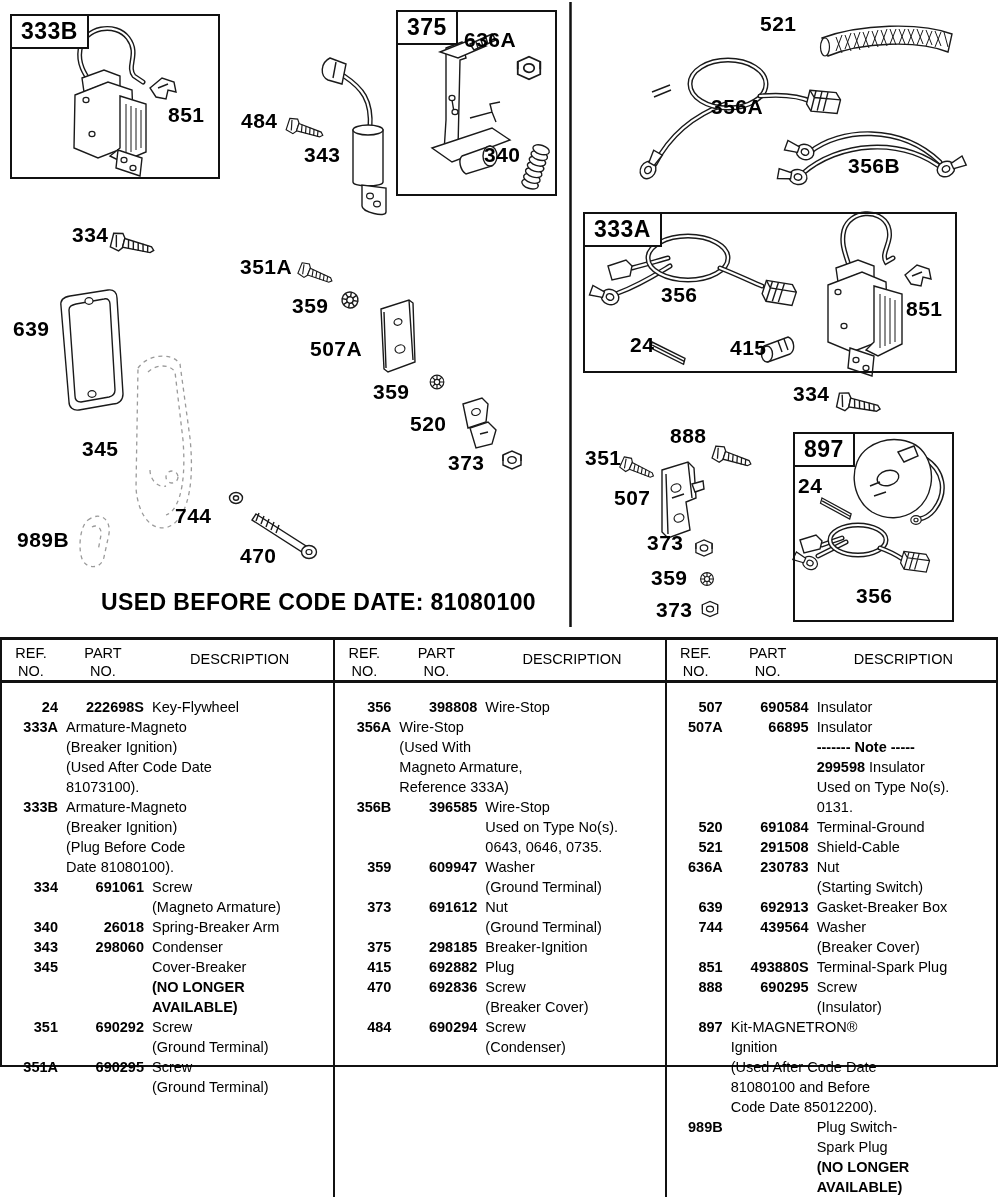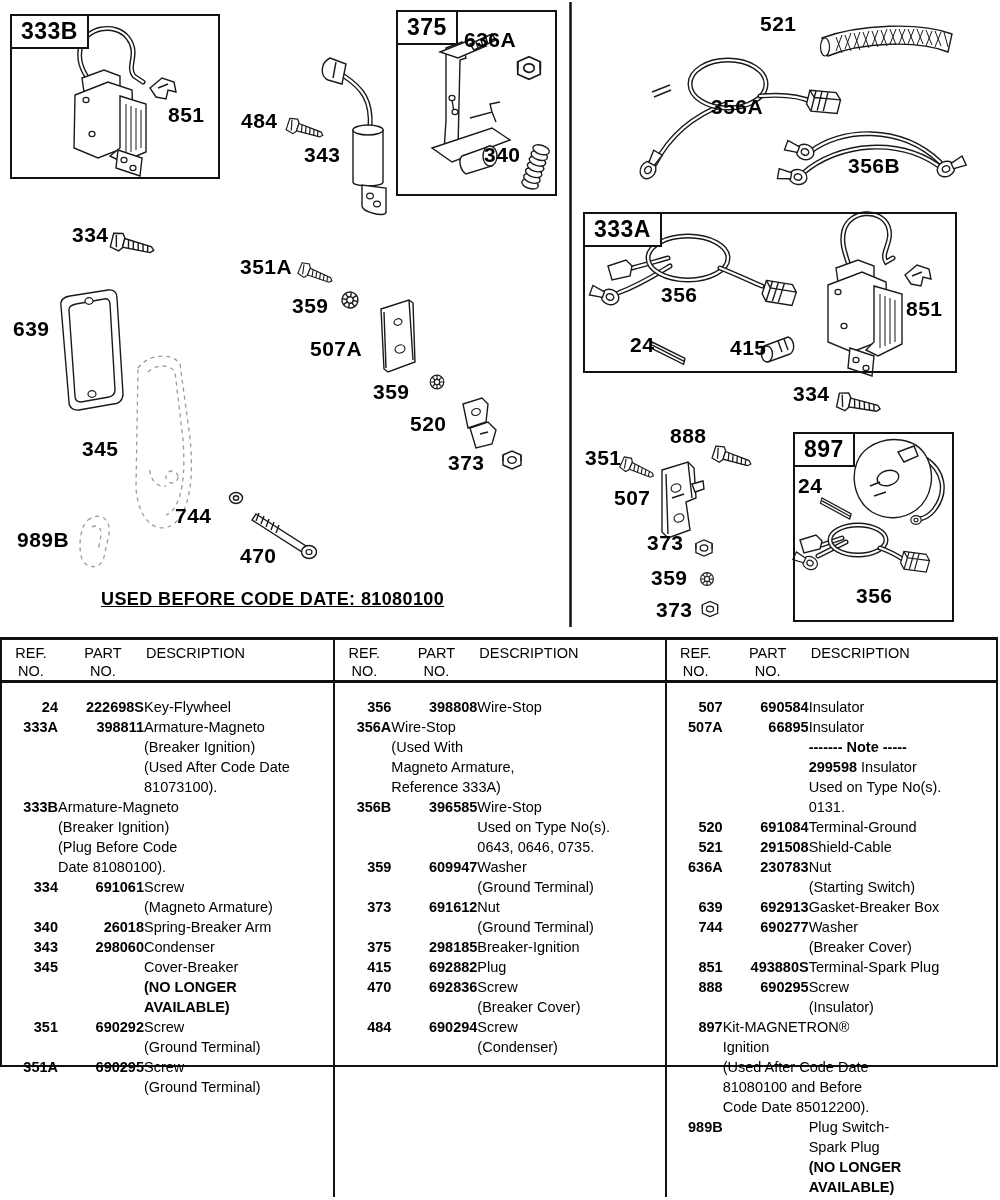--- a/index.html
+++ b/index.html
@@ -6,47 +6,47 @@
   body{width:1000px;height:1200px;position:relative;overflow:hidden;
        font-family:"Liberation Sans", sans-serif;color:#000;}
 
   
   #diagram{position:absolute;left:0;top:0;width:1000px;height:637px;}
   #diagram svg{position:absolute;left:0;top:0;}
   .pbox{position:absolute;border:2px solid #111;background:transparent;box-sizing:border-box;}
   .pbox-label{position:absolute;left:-2px;top:-2px;border:2px solid #111;background:#fff;
       font-weight:bold;font-size:23px;line-height:29px;padding:1px 9px;letter-spacing:0.5px;}
   .plabel{position:absolute;font-weight:bold;font-size:21px;line-height:22px;letter-spacing:0.5px;white-space:nowrap;}
-  #caption{position:absolute;left:101px;top:589px;font-weight:bold;font-size:18px;letter-spacing:0.4px;white-space:nowrap;text-decoration:underline;}
+  #caption{position:absolute;left:101px;top:589px;font-weight:bold;font-size:23px;letter-spacing:0.4px;white-space:nowrap;}
 
   .ln{fill:none;stroke:#1a1a1a;stroke-width:1.4;}
   .fl{fill:#fff;stroke:#1a1a1a;stroke-width:1.4;}
   .fl2{fill:#fff;stroke:#1a1a1a;stroke-width:1.2;}
   .wireO{fill:none;stroke:#1a1a1a;stroke-width:5;stroke-linecap:round;}
   .wireI{fill:none;stroke:#fff;stroke-width:2.2;stroke-linecap:round;}
   .dash{fill:none;stroke:#9a9a9a;stroke-width:1.3;stroke-dasharray:4 4;}
   .hatch{stroke:#1a1a1a;stroke-width:1;}
 
   
   #parts-table{position:absolute;left:0;top:637px;width:998px;height:430px;
       border-top:3px solid #111;border-left:2px solid #111;border-right:2px solid #111;border-bottom:2px solid #111;
       box-sizing:border-box;display:flex;flex-direction:column;font-size:14.5px;}
   #thead{display:flex;border-bottom:3px solid #111;height:45px;box-sizing:border-box;}
   .thead-col{width:333px;display:flex;box-sizing:border-box;padding-top:4px;}
   .thead-col + .thead-col{border-left:2px solid #111;}
   .th-ref{width:58px;text-align:center;line-height:18px;}
   .th-part{width:86px;text-align:center;line-height:18px;}
-  .th-desc{flex:1;align-self:flex-end;line-height:18px;padding-bottom:18px;}
+  .th-desc{flex:1;text-align:center;align-self:flex-end;line-height:18px;padding-bottom:12px;}
   #tbody{flex:1;display:flex;}
   .tcol-body{width:333px;box-sizing:border-box;padding-top:14px;overflow:hidden;}
   .tcol-body + .tcol-body{border-left:2px solid #111;}
   .trow{display:flex;}
   .tref{width:56px;text-align:right;font-weight:bold;line-height:20px;flex:none;}
   .tpart{width:86px;text-align:right;font-weight:bold;line-height:20px;flex:none;}
-  .tdesc{flex:1;}
+  .tdesc{flex:1;padding-left:8px;}
   .tline{height:20px;line-height:20px;white-space:nowrap;}
   .b{font-weight:bold;}
 </style>
 </head>
 <body>
 
 <div id="diagram">
   <svg width="1000" height="637" viewBox="0 0 1000 637">
     <defs>
       <g id="screw">
@@ -384,21 +384,20 @@
     <div class="tcol-body">
         <div class="trow">
           <div class="tref">24</div>
           <div class="tpart">222698S</div>
           <div class="tdesc">
             <div class="tline"><span>Key-Flywheel</span></div>
           </div>
         </div>
         <div class="trow">
           <div class="tref">333A</div>
-          <div class="tpart">398811</div>
           <div class="tdesc">
             <div class="tline"><span>Armature-Magneto</span></div>
             <div class="tline"><span>(Breaker Ignition)</span></div>
             <div class="tline"><span>(Used After Code Date</span></div>
             <div class="tline"><span>81073100).</span></div>
           </div>
         </div>
         <div class="trow">
           <div class="tref">333B</div>
           <div class="tdesc">
@@ -572,21 +571,21 @@
         </div>
         <div class="trow">
           <div class="tref">639</div>
           <div class="tpart">692913</div>
           <div class="tdesc">
             <div class="tline"><span>Gasket-Breaker Box</span></div>
           </div>
         </div>
         <div class="trow">
           <div class="tref">744</div>
-          <div class="tpart">690277</div>
+          <div class="tpart">439564</div>
           <div class="tdesc">
             <div class="tline"><span>Washer</span></div>
             <div class="tline"><span>(Breaker Cover)</span></div>
           </div>
         </div>
         <div class="trow">
           <div class="tref">851</div>
           <div class="tpart">493880S</div>
           <div class="tdesc">
             <div class="tline"><span>Terminal-Spark Plug</span></div>

